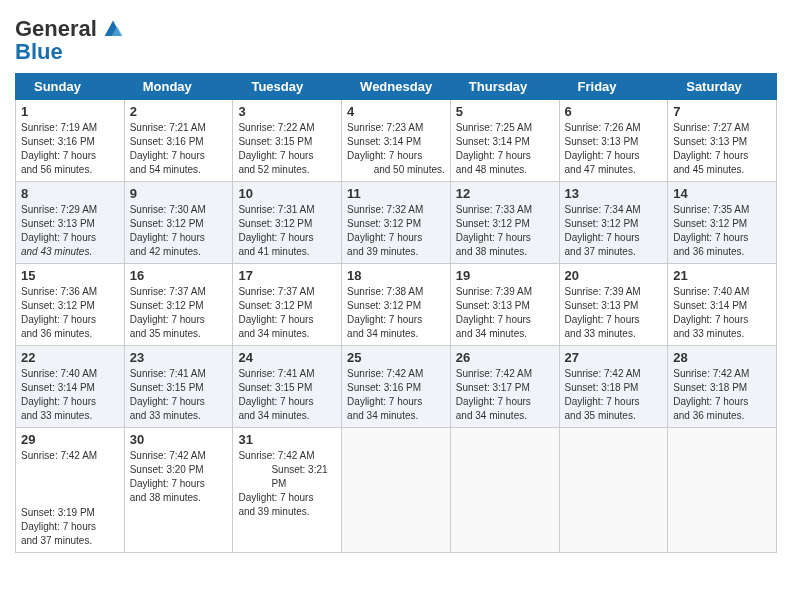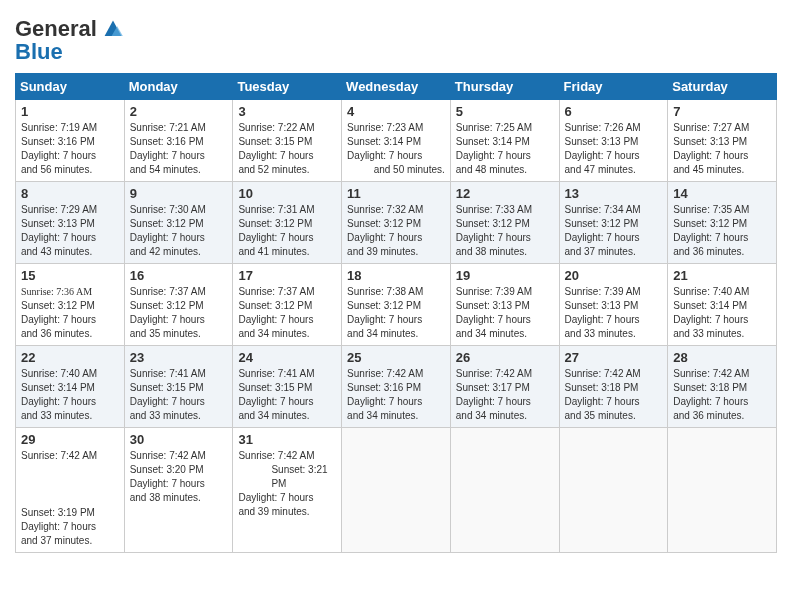--- a/index.html
+++ b/index.html
@@ -52,21 +52,21 @@
     }
     .calendar {
       width: 100%;
       border-collapse: collapse;
       table-layout: fixed;
     }
     .calendar th {
       background-color: #1a6faf;
       color: #fff;
       text-align: left;
-      padding: 5px 4px;
+      padding: 5px 18px;
       font-size: 13px;
       font-weight: bold;
       border: 1px solid #1a6faf;
     }
     .calendar td {
       border: 1px solid #ccc;
       vertical-align: top;
       padding: 4px 5px;
       font-size: 10px;
       color: #333;
@@ -172,21 +172,21 @@
             <span style="display: block; line-height: 1.4;">Daylight: 7 hours</span>
             <span style="display: block; line-height: 1.4;">and 45 minutes.</span>
           </td>
         </tr>
         <tr>
           <td>
             <span class="day-num">8</span>
             <span style="display: block; line-height: 1.4;">Sunrise: 7:29 AM</span>
             <span style="display: block; line-height: 1.4;">Sunset: 3:13 PM</span>
             <span style="display: block; line-height: 1.4;">Daylight: 7 hours</span>
-            <span style="display: block; line-height: 1.4;">and 43 minutes.</span>
+            <span style="display: block; line-height: 1.4; font-style: italic;">and 43 minutes.</span>
           </td>
           <td>
             <span class="day-num">9</span>
             <span style="display: block; line-height: 1.4;">Sunrise: 7:30 AM</span>
             <span style="display: block; line-height: 1.4;">Sunset: 3:12 PM</span>
             <span style="display: block; line-height: 1.4;">Daylight: 7 hours</span>
             <span style="display: block; line-height: 1.4;">and 42 minutes.</span>
           </td>
           <td>
             <span class="day-num">10</span>
@@ -220,21 +220,21 @@
             <span class="day-num">14</span>
             <span style="display: block; line-height: 1.4;">Sunrise: 7:35 AM</span>
             <span style="display: block; line-height: 1.4;">Sunset: 3:12 PM</span>
             <span style="display: block; line-height: 1.4;">Daylight: 7 hours</span>
             <span style="display: block; line-height: 1.4;">and 36 minutes.</span>
           </td>
         </tr>
         <tr>
           <td>
             <span class="day-num">15</span>
-            <span style="display: block; line-height: 1.4; font-family: Liberation Serif, serif;">Sunrise: 7:36 AM</span>
+            <span style="display: block; line-height: 1.4;">Sunrise: 7:36 AM</span>
             <span style="display: block; line-height: 1.4;">Sunset: 3:12 PM</span>
             <span style="display: block; line-height: 1.4;">Daylight: 7 hours</span>
             <span style="display: block; line-height: 1.4;">and 36 minutes.</span>
           </td>
           <td>
             <span class="day-num">16</span>
             <span style="display: block; line-height: 1.4;">Sunrise: 7:37 AM</span>
             <span style="display: block; line-height: 1.4;">Sunset: 3:12 PM</span>
             <span style="display: block; line-height: 1.4;">Daylight: 7 hours</span>
             <span style="display: block; line-height: 1.4;">and 35 minutes.</span>

